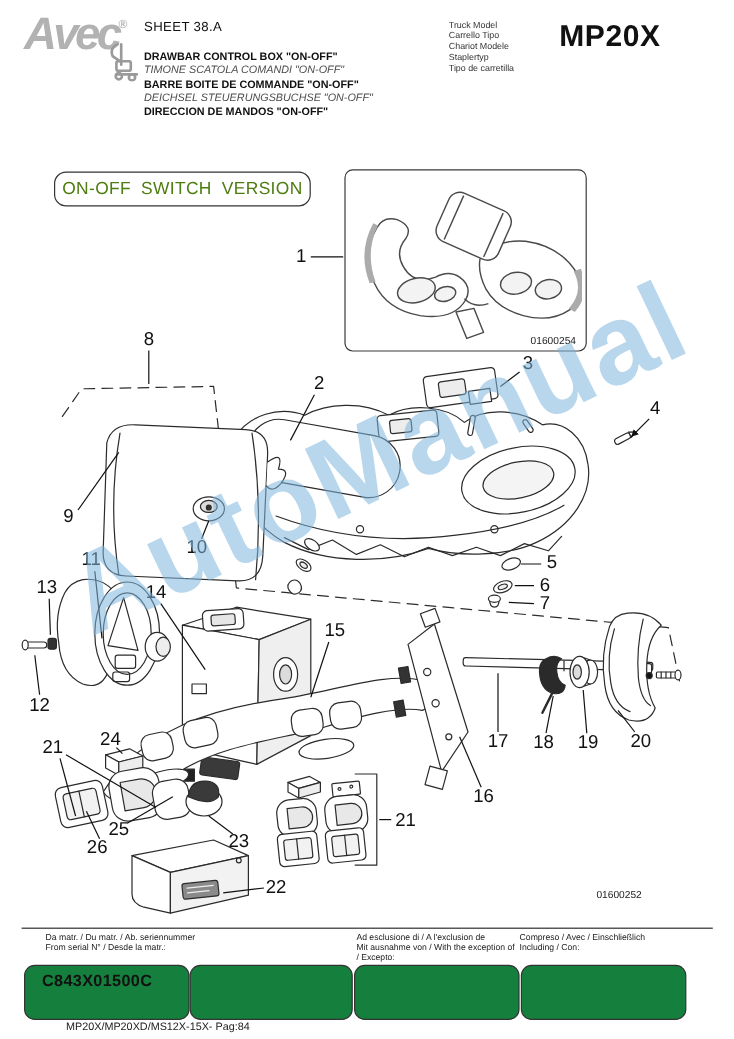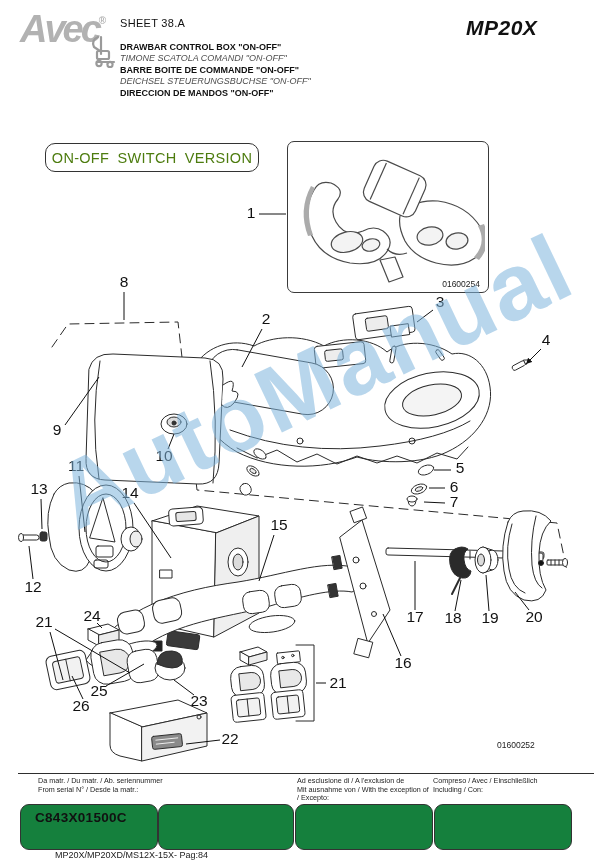--- a/index.html
+++ b/index.html
@@ -9,21 +9,21 @@
   
   .yale-logo{left:20px;top:8px;font-size:38px;font-weight:bold;font-style:italic;
              color:#b2b2b2;letter-spacing:-3px;}
   .yale-mark{font-size:10px;font-style:normal;vertical-align:18px;letter-spacing:0;}
   .forklift{left:88px;top:32px;}
   .sheet{left:120px;top:17px;font-size:11px;letter-spacing:.3px;}
   .titles{left:120px;top:42px;font-size:9px;line-height:11.4px;white-space:nowrap;}
   .t-bold{font-weight:bold;color:#101010;}
   .t-ital{font-style:italic;color:#4d4d4d;}
   .truckblock{left:374px;top:16px;font-size:7.4px;line-height:9px;color:#333;}
-  .model{left:466px;top:16px;font-size:21px;font-weight:bold;letter-spacing:.5px;font-style:italic;}
+  .model{left:466px;top:16px;font-size:25px;font-weight:bold;letter-spacing:.5px;}
   
   .version-box{left:45px;top:143px;width:212px;height:27px;border:1.4px solid #333;
                border-radius:10px;display:flex;align-items:center;justify-content:center;
                font-size:14.5px;word-spacing:4px;letter-spacing:.3px;color:#4d7c0f;}
   .inset-box{left:287px;top:141px;width:200px;height:150px;border:1.5px solid #3a3a3a;
              border-radius:7px;}
   .inset-caption{position:absolute;right:8px;bottom:3px;font-size:8.5px;color:#222;}
   .fig-num{left:497px;top:740px;font-size:8.5px;color:#222;}
   
   .watermark{left:62px;top:448px;font-size:94px;font-weight:bold;
@@ -58,20 +58,27 @@
   <div class="abs sheet">SHEET 38.A</div>
 
   <div class="abs titles">
     <div class="t-bold">DRAWBAR CONTROL BOX "ON-OFF"</div>
     <div class="t-ital">TIMONE SCATOLA COMANDI "ON-OFF"</div>
     <div class="t-bold">BARRE BOITE DE COMMANDE "ON-OFF"</div>
     <div class="t-ital">DEICHSEL STEUERUNGSBUCHSE "ON-OFF"</div>
     <div class="t-bold">DIRECCION DE MANDOS "ON-OFF"</div>
   </div>
 
+  <div class="abs truckblock">
+    <div>Truck Model</div>
+    <div>Carrello Tipo</div>
+    <div>Chariot Modele</div>
+    <div>Staplertyp</div>
+    <div>Tipo de carretilla</div>
+  </div>
   <div class="abs model">MP20X</div>
 
   <div class="abs version-box">
     <span>ON-OFF SWITCH VERSION</span>
   </div>
 
   <div class="abs inset-box">
     <svg width="197" height="147" viewBox="0 0 197 147">
       <g stroke="#4a4a4a" stroke-width="1.2" fill="#fff" stroke-linejoin="round">
         <path d="M26,48 Q14,68 24,94 Q34,116 62,121 Q90,125 100,108 Q106,97 95,89 Q86,83 75,89 Q57,96 48,80 Q41,68 50,57 Q57,47 43,41 Q31,38 26,48 Z"></path>

